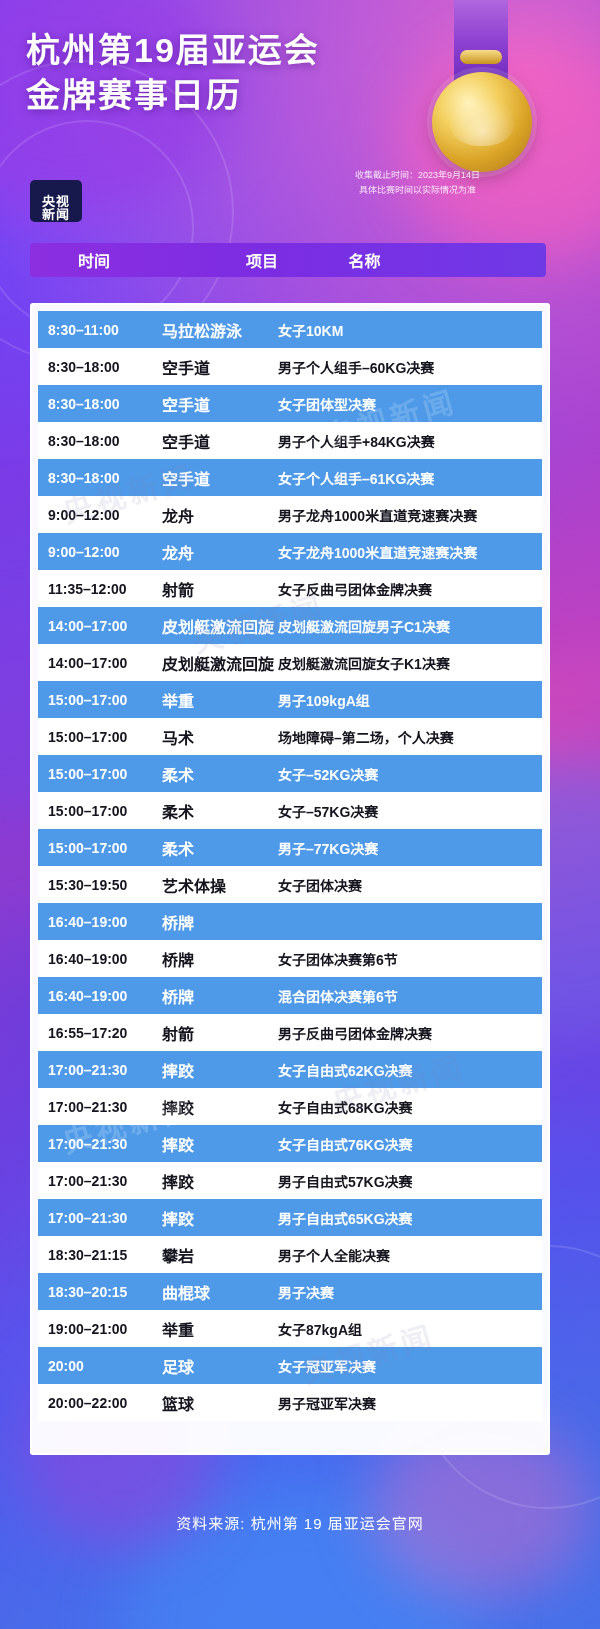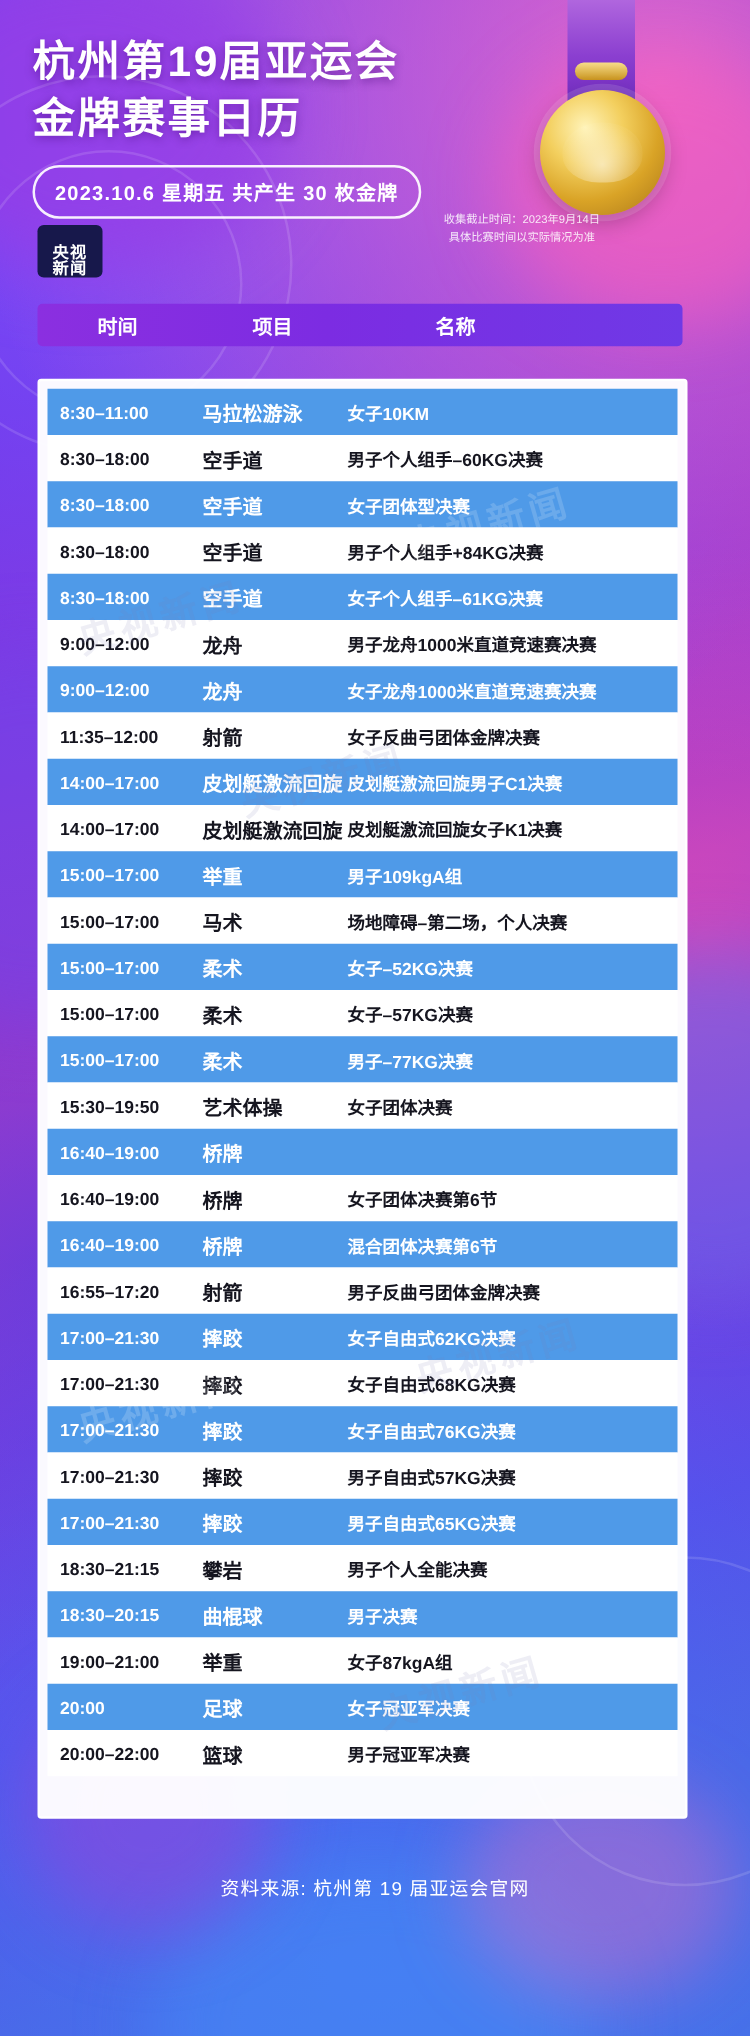--- a/index.html
+++ b/index.html
@@ -179,21 +179,21 @@
     background: linear-gradient(90deg, #8b2fe0 0%, #7c2ce2 45%, #6f39e6 100%);
     border-radius: 4px;
     display: flex;
     align-items: center;
     color: #ffffff;
     font-size: 16px;
     font-weight: bold;
     z-index: 6;
   }
   .col-time { width: 128px; text-align: center; }
-  .col-sport { width: 120px; text-align: center; }
+  .col-sport { width: 120px; text-align: right; }
   .col-event { flex: 1; text-align: center; padding-right: 95px; }
 
   .table-box {
     position: absolute;
     left: 30px;
     top: 303px;
     width: 516px;
     height: 1148px;
     background: rgba(255,255,255,0.97);
     border: 2px solid #ffffff;
@@ -248,21 +248,21 @@
   .wm2 { left: 60px;  top: 470px; color: rgba(120,120,180,0.13); }
   .wm3 { left: 190px; top: 600px; color: rgba(120,120,180,0.13); }
   .wm4 { left: 330px; top: 1060px; color: rgba(120,120,180,0.13); }
   .wm5 { left: 60px;  top: 1100px; color: rgba(255,255,255,0.18); }
   .wm6 { left: 300px; top: 1330px; color: rgba(120,120,180,0.13); }
 
   .footer {
     position: absolute;
     left: 0;
     right: 0;
-    bottom: 109px;
+    bottom: 96px;
     text-align: center;
     color: #ffffff;
     font-size: 15px;
     letter-spacing: 1px;
     z-index: 6;
   }
 </style>
 </head>
 <body>
 
@@ -282,21 +282,20 @@
   <div class="medal-wrap">
     <div class="medal-ribbon">
       <div class="medal-dots"></div>
     </div>
     <div class="medal-disc"></div>
   </div>
 
   <div class="header">
     <div class="title-line">杭州第19届亚运会</div>
     <div class="title-line">金牌赛事日历</div>
-    <div class="subtitle-pill">2023.10.6 星期五 共产生 30 枚金牌</div>
   </div>
 
   <div class="notes">
     <div>收集截止时间：2023年9月14日</div>
     <div>具体比赛时间以实际情况为准</div>
   </div>
 
   <div class="logo">
     <span>央视</span>
     <span>新闻</span>

